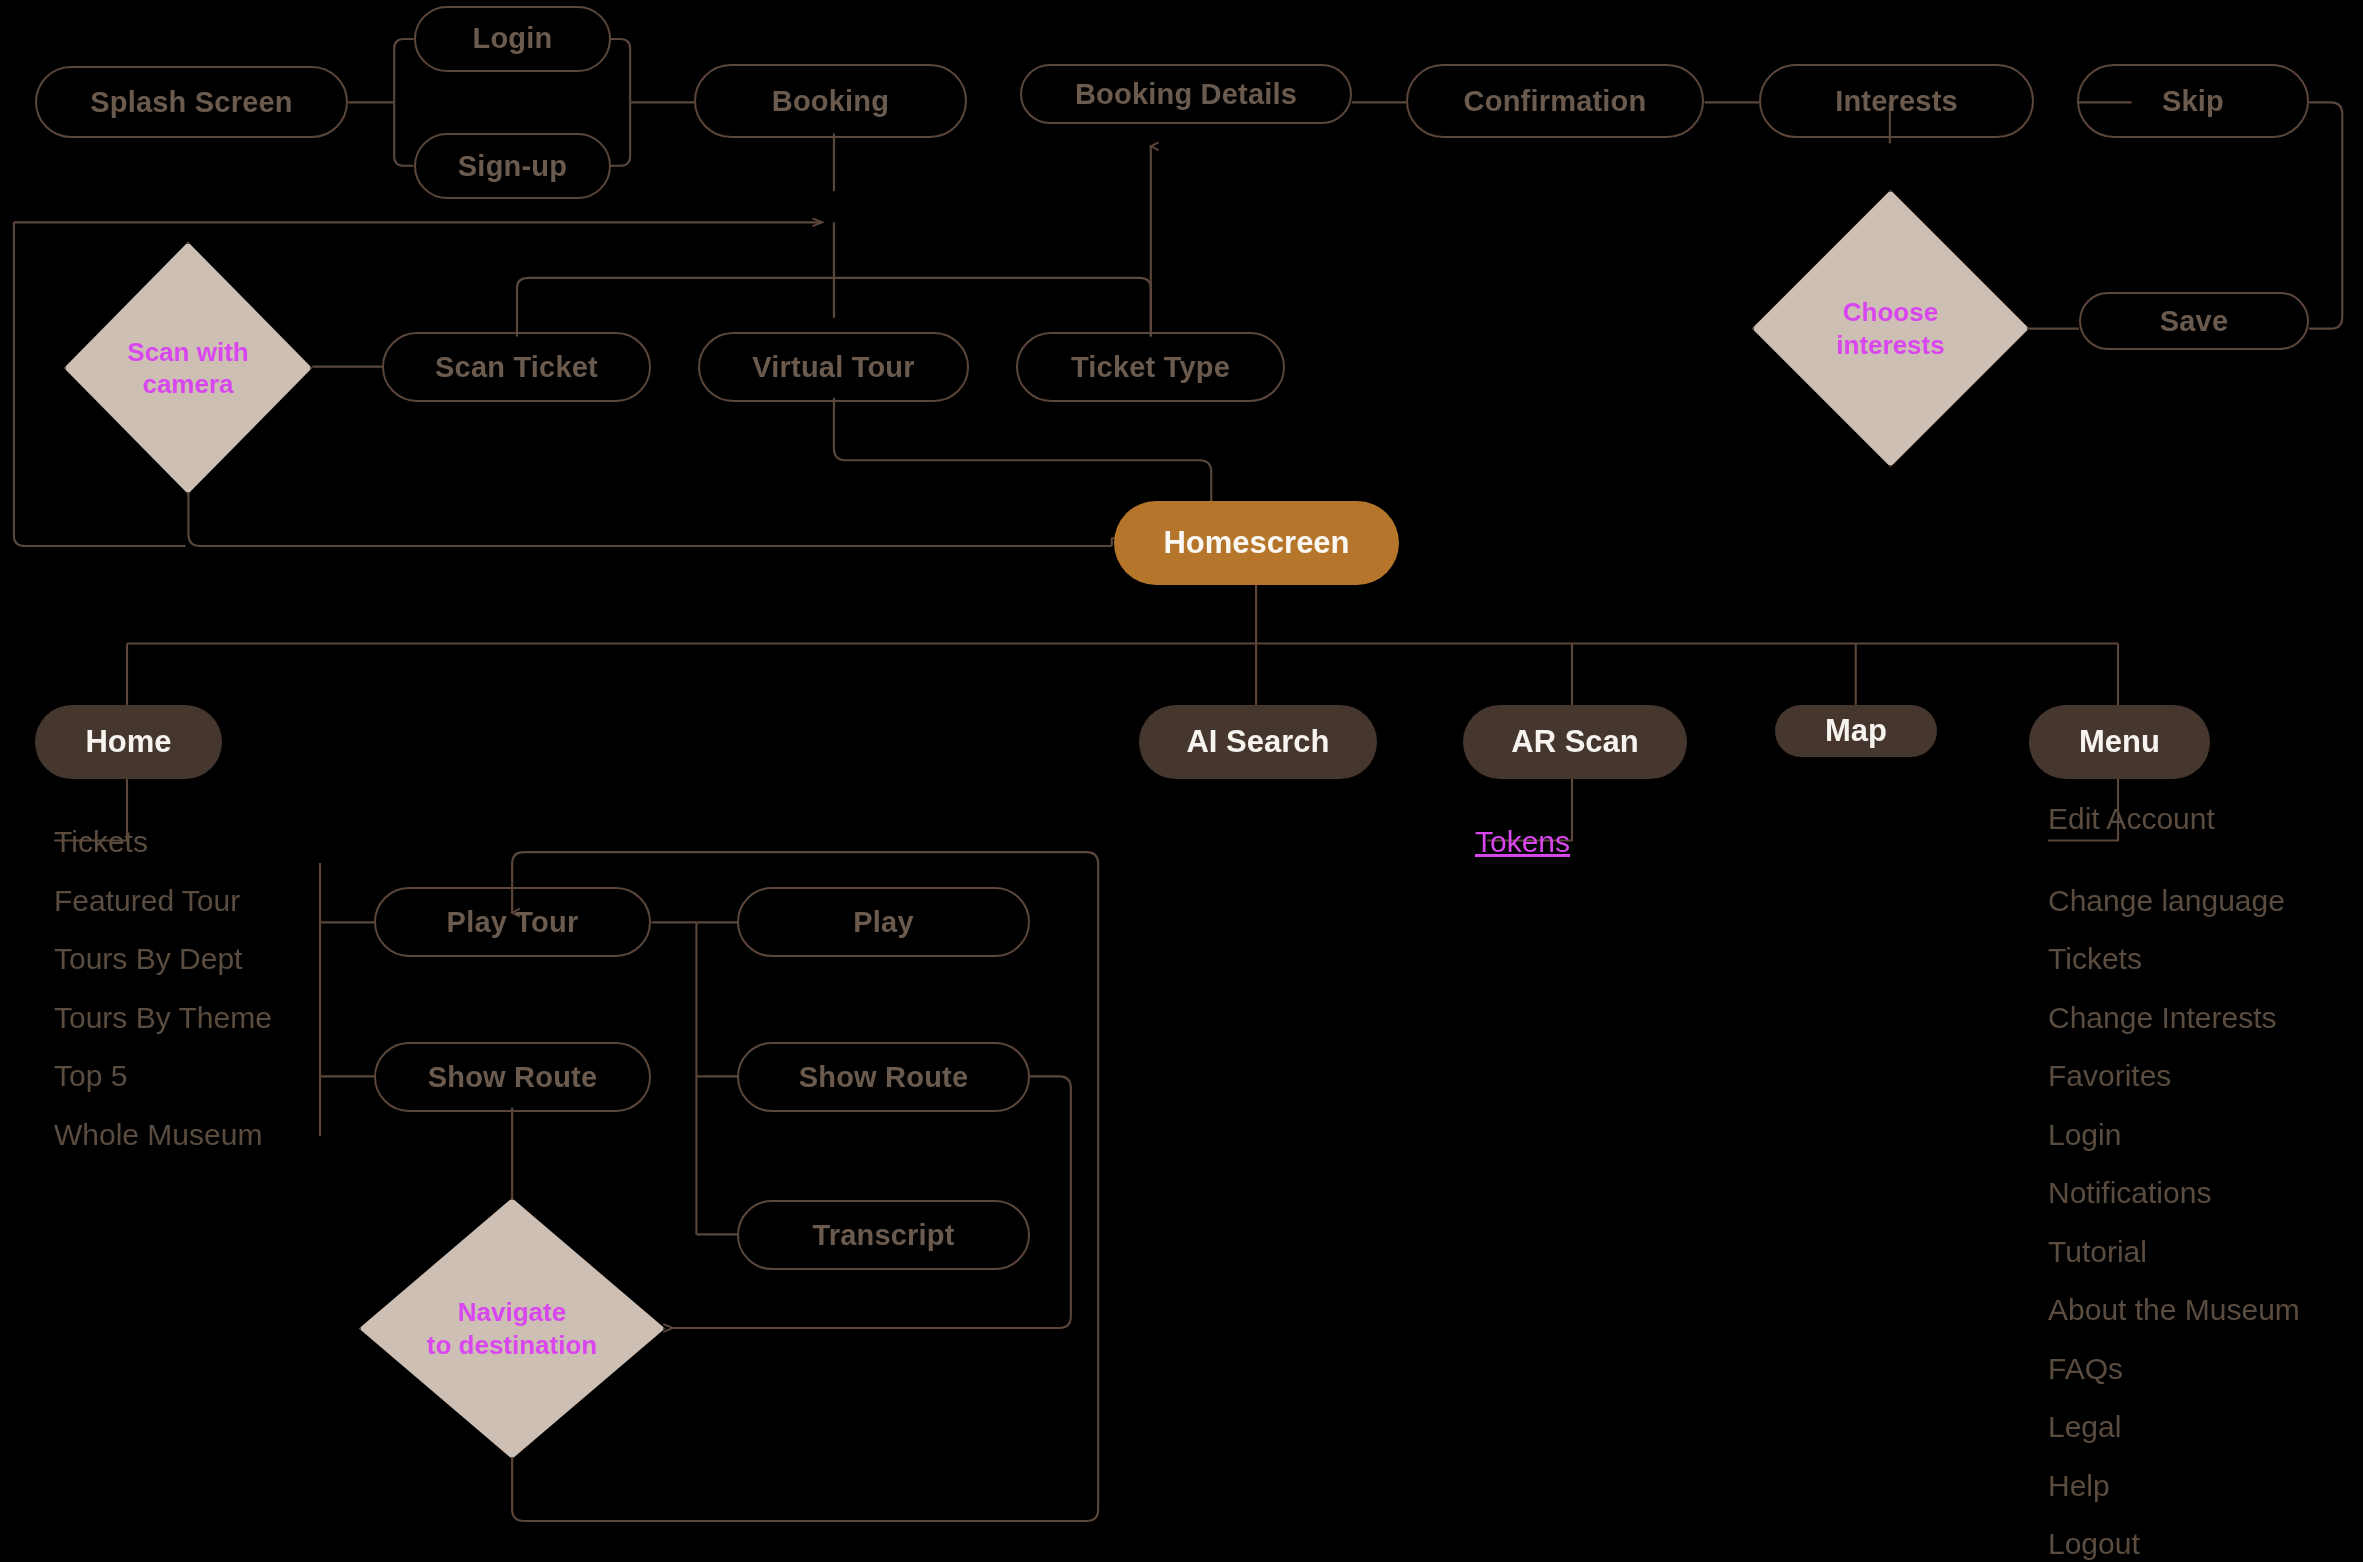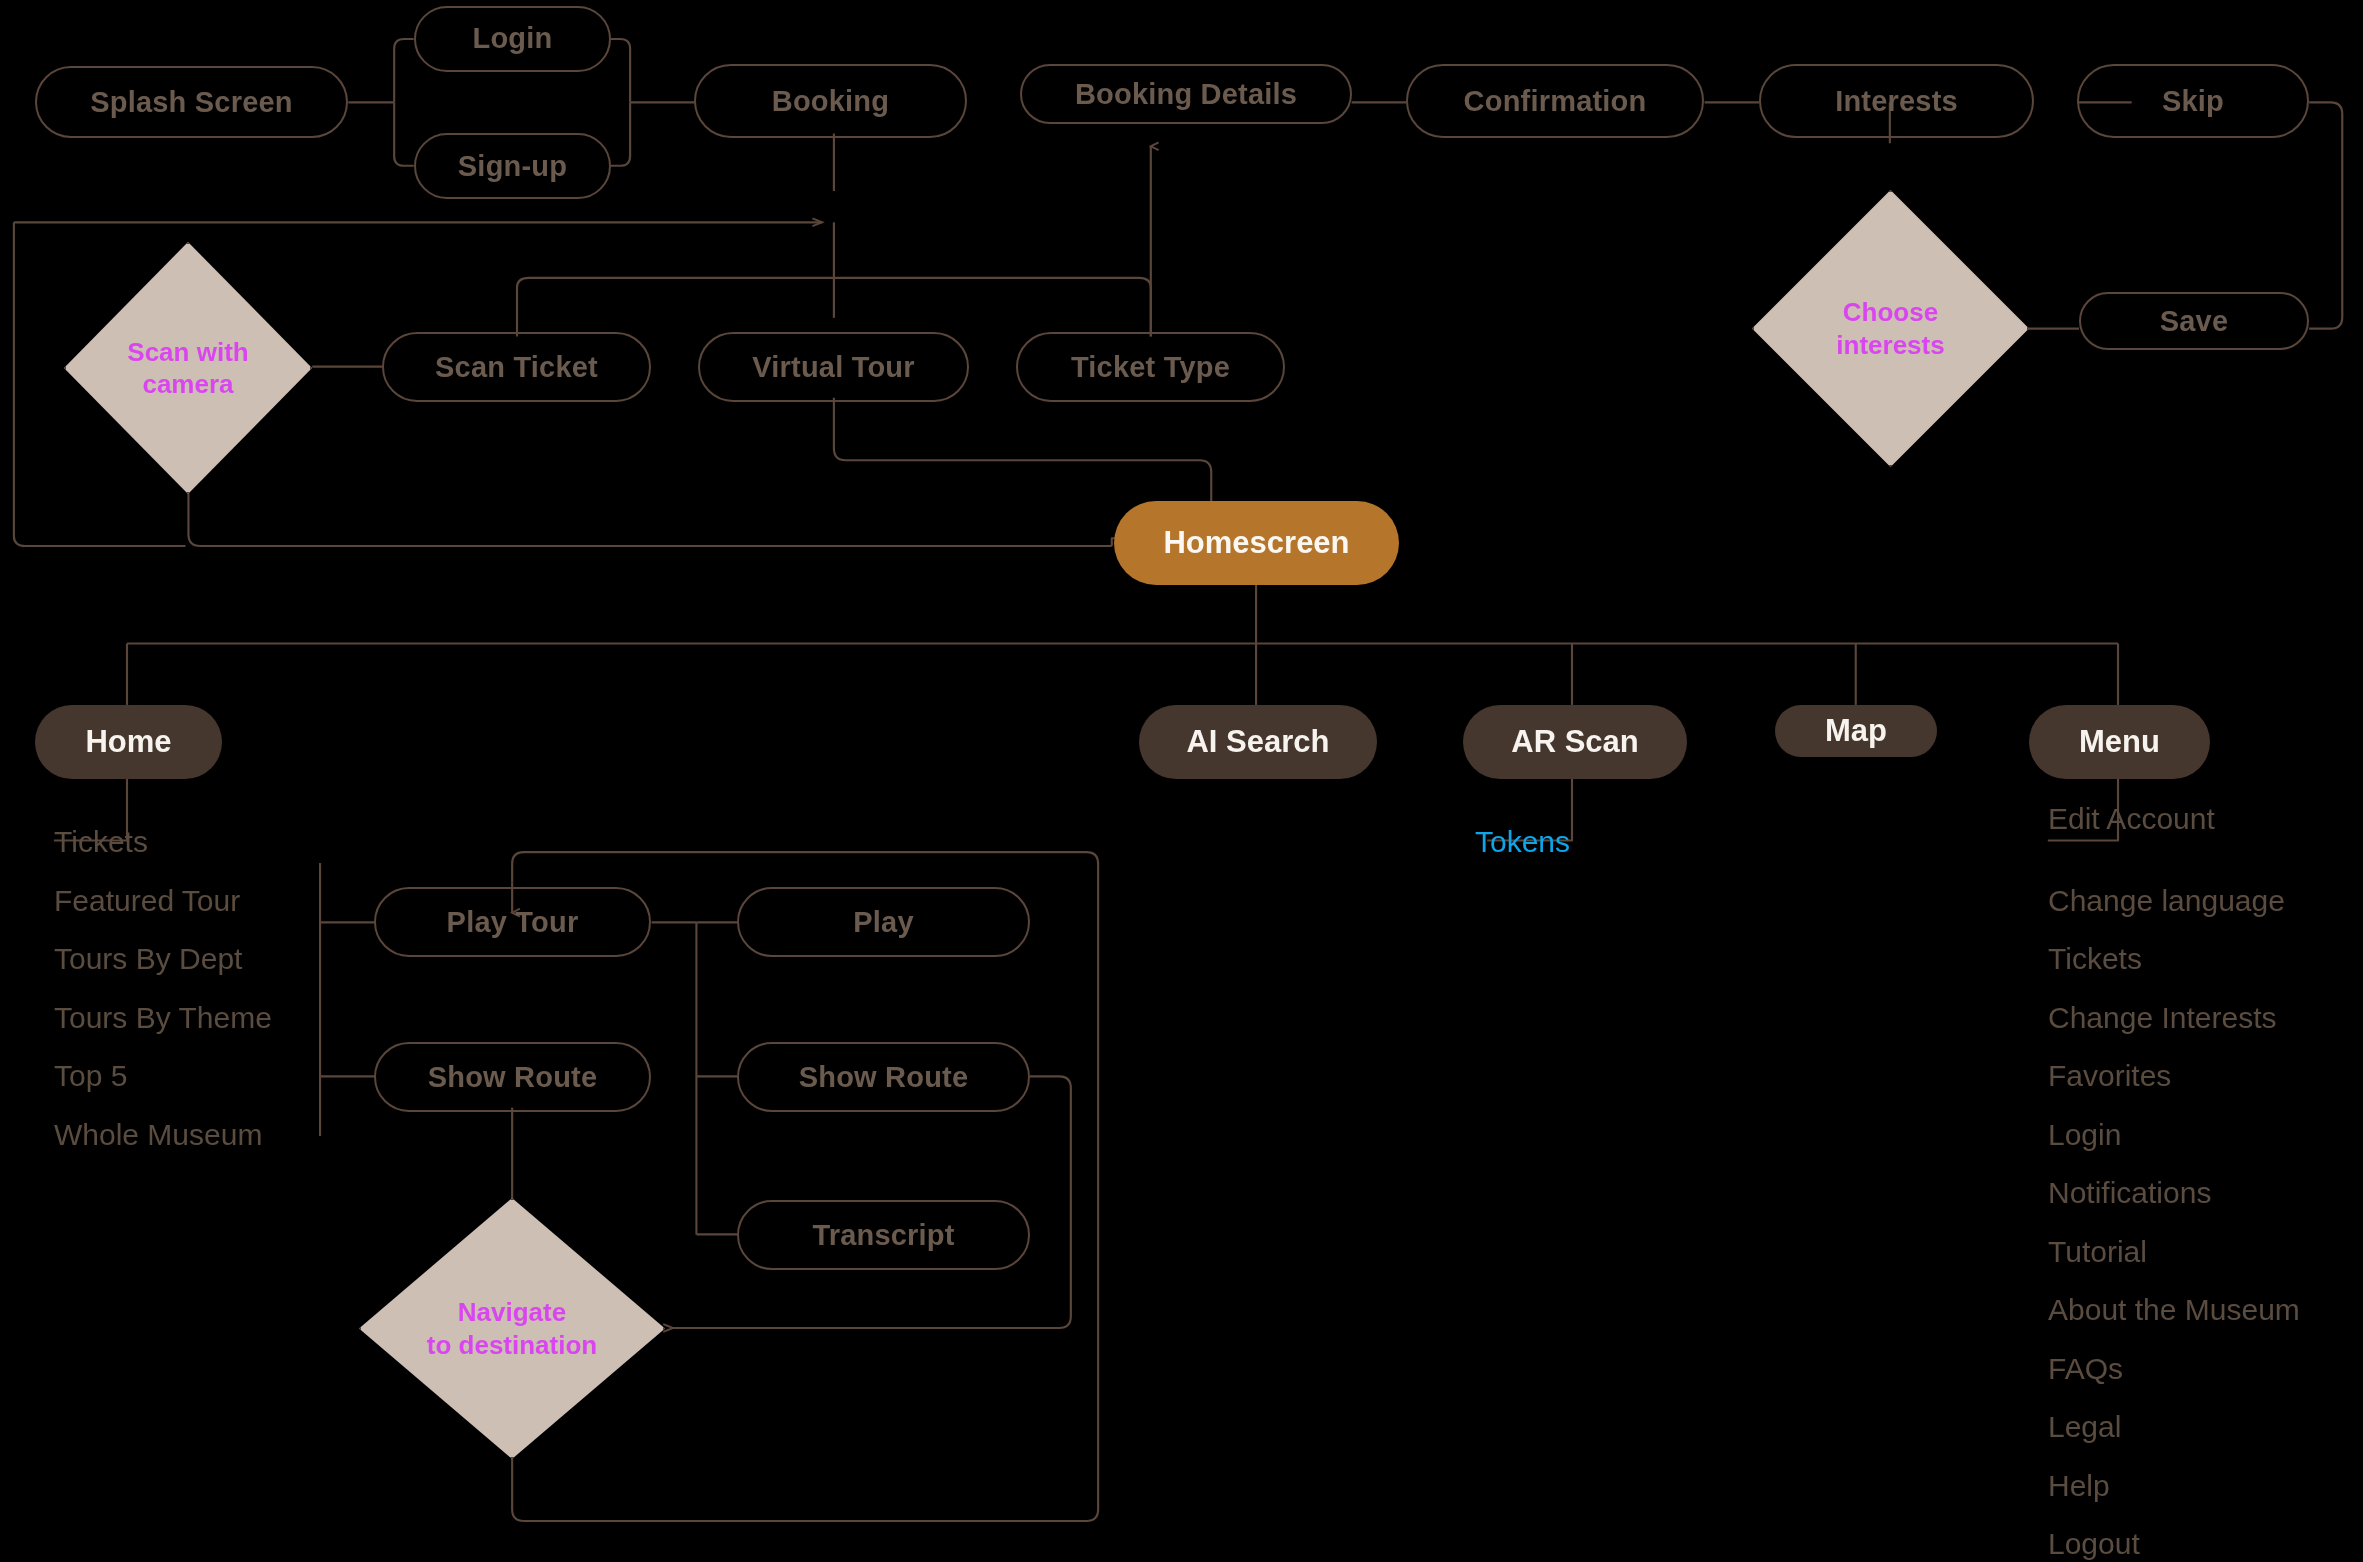--- a/index.html
+++ b/index.html
@@ -28,22 +28,22 @@
   .diamond .shape{position:absolute;inset:0;background:#cdbfb3;
         border:2px solid #4f3e33;
         clip-path:polygon(50% 0,100% 50%,50% 100%,0 50%);}
   .diamond .dlabel{position:absolute;inset:0;display:flex;align-items:center;
         justify-content:center;text-align:center;color:#d946ef;
         font-size:26px;font-weight:700;line-height:1.25;}
 
   
   .listitem{position:absolute;color:#5b4c40;font-size:30px;font-weight:400;
         white-space:nowrap;}
-  .loose-label{position:absolute;color:#0ea5e9;font-size:30px;font-weight:400;
-        white-space:nowrap;}
+  .loose-label{position:absolute;color:#d946ef;font-size:30px;font-weight:400;
+        white-space:nowrap;text-decoration:underline;}
 </style>
 </head>
 <body>
 
 <div id="stage">
 
   <svg id="wires" viewBox="0 0 2423 1602">
     <defs>
       <marker id="arrowR" markerWidth="14" markerHeight="14" refX="11" refY="5" orient="auto" markerUnits="userSpaceOnUse">
         <path d="M1,1 L11,5 L1,9" fill="none" stroke="#5a463a" stroke-width="2"></path>

